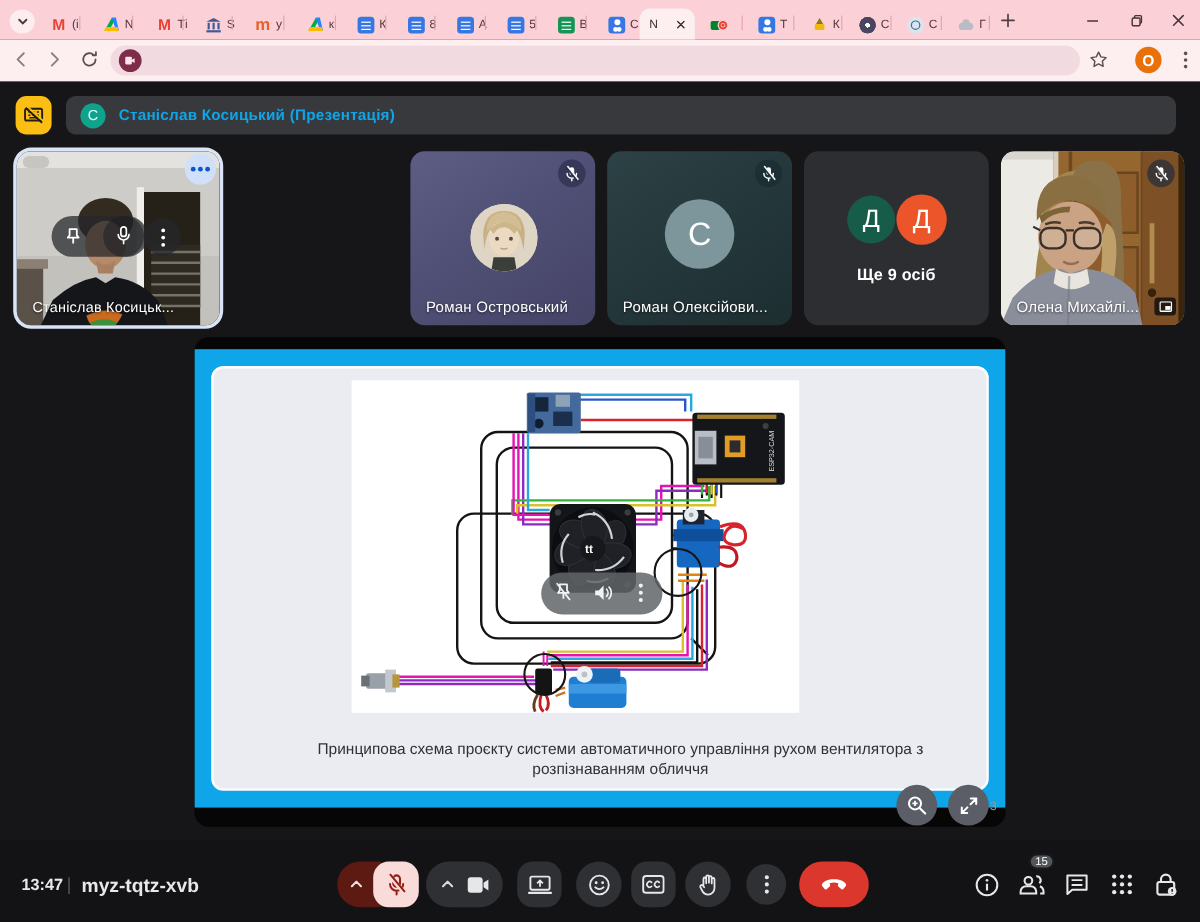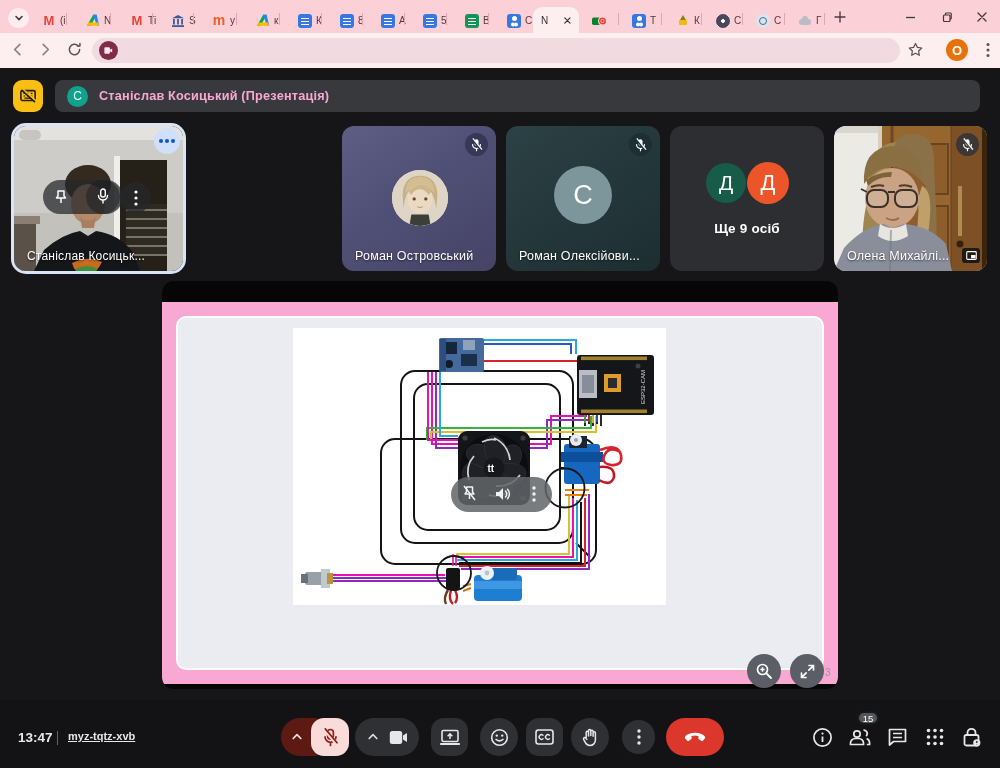--- a/index.html
+++ b/index.html
@@ -34,21 +34,21 @@
   .navic { position:absolute; top:39px; color:#75686c; font-size:15px; }
   
   #meet { position:absolute; left:0; top:68px; width:1000px; height:700px; background:#161618; }
   #topbar-yellow { position:absolute; left:13px; top:12px; width:30px; height:32px; background:#fbbe13; border-radius:9px; }
   #topbar-pill { position:absolute; left:55px; top:12px; width:925px; height:32px; background:#37393c; border-radius:8px; display:flex; align-items:center; }
   .tile { position:absolute; top:58px; width:154px; height:145px; border-radius:12px; overflow:hidden; }
   .tname { position:absolute; left:13px; bottom:8px; font-size:12.5px; color:#fff; letter-spacing:.2px; text-shadow:0 1px 2px rgba(0,0,0,.6); white-space:nowrap; }
   .micoff { position:absolute; top:7px; right:8px; width:23px; height:23px; border-radius:50%; background:rgba(26,30,44,.55); display:flex; align-items:center; justify-content:center; }
   
   #stage { position:absolute; left:162px; top:213px; width:676px; height:408px; background:#060607; border-radius:12px; overflow:hidden; }
-  #slide { position:absolute; left:0; top:21px; width:676px; height:382px; background:#f9a8d4; }
+  #slide { position:absolute; left:0; top:10px; width:676px; height:382px; background:#0ea5e9; }
   #slideframe { position:absolute; left:14px; top:14px; width:648px; height:354px; border:2px solid #fdfdfe; border-radius:10px; background:#eaecf1; }
   #slideimg { position:absolute; left:131px; top:26px; width:373px; height:277px; background:#ffffff; }
   #caption { position:absolute; left:55px; top:325px; width:600px; text-align:center; font-size:12.9px; line-height:16.5px; color:#2f3136; }
   .zbtn { position:absolute; width:34px; height:34px; border-radius:50%; background:#5b5e66; display:flex; align-items:center; justify-content:center; }
   
   #ppill { position:absolute; left:289px; top:196px; width:101px; height:35px; background:rgba(98,101,105,.85); border-radius:18px; }
   
   #bottombar { position:absolute; left:0; top:632px; width:1000px; height:68px; background:#131315; }
   .cbtn { position:absolute; top:18px; height:38px; background:#2f3033; display:flex; align-items:center; justify-content:center; }
   .ricon { position:absolute; top:19px; width:36px; height:36px; display:flex; align-items:center; justify-content:center; }
@@ -173,21 +173,21 @@
   <div id="topbar-yellow">
     <svg width="18" height="16" viewBox="0 0 20 18" style="margin:8px 0 0 6px;">
         <rect x="2" y="3" width="16" height="11" rx="1.5" fill="none" stroke="#241f10" stroke-width="1.8"></rect>
         <path d="M5 6 h2 M9 6 h2 M13 6 h2 M5 9 h2 M9 9 h2 M13 9 h2 M6 11.5 h8" stroke="#241f10" stroke-width="1.4"></path>
         <path d="M2.5 2 L18 16" stroke="#241f10" stroke-width="1.9"></path>
         <path d="M4 0.8 L19.5 14.8" stroke="#fbbe13" stroke-width="1.6"></path>
       </svg>
   </div>
   <div id="topbar-pill">
     <div style="width:21px;height:21px;border-radius:50%;background:#10a38b;margin-left:12px;display:flex;align-items:center;justify-content:center;color:#eafffb;font-size:12px;">C</div>
-    <div style="margin-left:11px;color:#f9a8d4;font-size:12.7px;font-weight:bold;letter-spacing:.2px;">Станіслав Косицький (Презентація)</div>
+    <div style="margin-left:11px;color:#0ea5e9;font-size:12.7px;font-weight:bold;letter-spacing:.2px;">Станіслав Косицький (Презентація)</div>
   </div>
 
   <div class="tile" style="left:14px;width:169px;box-shadow:0 0 0 3px #d9e5f7;">
     <div style="position:absolute;inset:0;background:linear-gradient(180deg,#e3e2df 0 14px,#ceccc8 14px 60%,#c3c1bc 60%);"></div>
     <svg width="153" height="145" viewBox="0 0 153 145" style="position:absolute;left:0;top:0;">
       <rect x="104" y="34" width="49" height="111" fill="#262118"></rect>
       <rect x="100" y="30" width="6" height="115" fill="#efeeea"></rect>
       <path d="M112 78 h41 v52 h-41 Z" fill="#2e2a22"></path>
       <path d="M112 84 h41 M112 93 h41 M112 102 h41 M112 111 h41 M112 120 h41 M112 129 h41" stroke="#76736a" stroke-width="2"></path>
       <rect x="0" y="96" width="22" height="49" fill="#5a5149"></rect>
@@ -444,20 +444,21 @@
           <g>
             <rect x="153" y="240" width="14" height="22" rx="2" fill="#141414"></rect>
             <path d="M158 262 q-3 10 2 14 M162 262 q4 8 0 13" stroke="#c02020" stroke-width="2.4" fill="none"></path>
             <path d="M155 262 q-5 8 -2 14" stroke="#6a3a1a" stroke-width="2.4" fill="none"></path>
           </g>
 
           <circle cx="272" cy="160" r="19.5" fill="none" stroke="#161616" stroke-width="1.8"></circle>
           <circle cx="161" cy="245" r="17" fill="none" stroke="#161616" stroke-width="1.8"></circle>
         </svg>
       </div>
+      <div id="caption">Принципова схема проєкту системи автоматичного управління рухом вентилятора з<br>розпізнаванням обличчя</div>
     </div>
     <div id="ppill"></div>
     <svg width="15" height="17" viewBox="0 0 15 17" style="position:absolute;left:300px;top:204px;">
         <path d="M4.5 2 h6 v5 l1.5 2 h-9 L4.5 7 Z M7.5 9 v5" fill="none" stroke="#f2f2f2" stroke-width="1.5" stroke-linejoin="round"></path>
         <path d="M2 1 L13 15" stroke="#f2f2f2" stroke-width="1.5"></path>
       </svg>
     <svg width="16" height="16" viewBox="0 0 16 16" style="position:absolute;left:332px;top:205px;">
         <path d="M2 6 h3 l4 -4 v12 l-4 -4 h-3 Z" fill="#f2f2f2"></path>
         <path d="M11.5 5 a4.5 4.5 0 0 1 0 6 M13.5 3.2 a7 7 0 0 1 0 9.6" stroke="#f2f2f2" stroke-width="1.4" fill="none" stroke-linecap="round"></path>
       </svg>
@@ -476,21 +477,21 @@
     <div class="zbtn" style="left:628px;top:373px;">
       <svg width="17" height="17" viewBox="0 0 17 17">
           <path d="M10 2.5 h4.5 v4.5 M14.2 2.8 L9.8 7.2 M7 14.5 H2.5 V10 M2.8 14.2 L7.2 9.8" stroke="#fff" stroke-width="1.7" fill="none" stroke-linecap="round"></path>
         </svg>
     </div>
     <div style="position:absolute;left:663px;top:386px;color:#9a9a9a;font-size:10px;">3</div>
   </div>
   <div id="bottombar">
     <div style="position:absolute;left:18px;top:30px;color:#e7e8ea;font-size:13.5px;font-weight:bold;">13:47</div>
     <div style="position:absolute;left:57px;top:31px;width:1px;height:14px;background:#5f6368;"></div>
-    <div style="position:absolute;left:68px;top:30px;color:#e7e8ea;font-size:11px;font-weight:bold;text-decoration:underline;">myz-tqtz-xvb</div>
+    <div style="position:absolute;left:68px;top:30px;color:#e7e8ea;font-size:16px;font-weight:bold;">myz-tqtz-xvb</div>
 
     <div class="cbtn" style="left:281px;width:40px;border-radius:19px 6px 6px 19px;background:#5c1a13;">
       <svg width="12" height="12" viewBox="0 0 12 12" style="margin-right:8px;">
           <path d="M2.2 7.5 L6 3.7 L9.8 7.5" stroke="#f6dedb" stroke-width="1.7" fill="none" stroke-linecap="round" stroke-linejoin="round"></path>
         </svg>
     </div>
     <div class="cbtn" style="left:311px;width:38px;border-radius:13px;background:#f9dcda;">
       <svg width="17" height="19" viewBox="0 0 16 18">
           <rect x="5.3" y="1.4" width="5.4" height="9" rx="2.7" fill="none" stroke="#941e16" stroke-width="1.6"></rect>
           <path d="M2.8 8.3 a5.2 5.2 0 0 0 10.4 0 M8 13.5 v3" fill="none" stroke="#941e16" stroke-width="1.6" stroke-linecap="round"></path>

